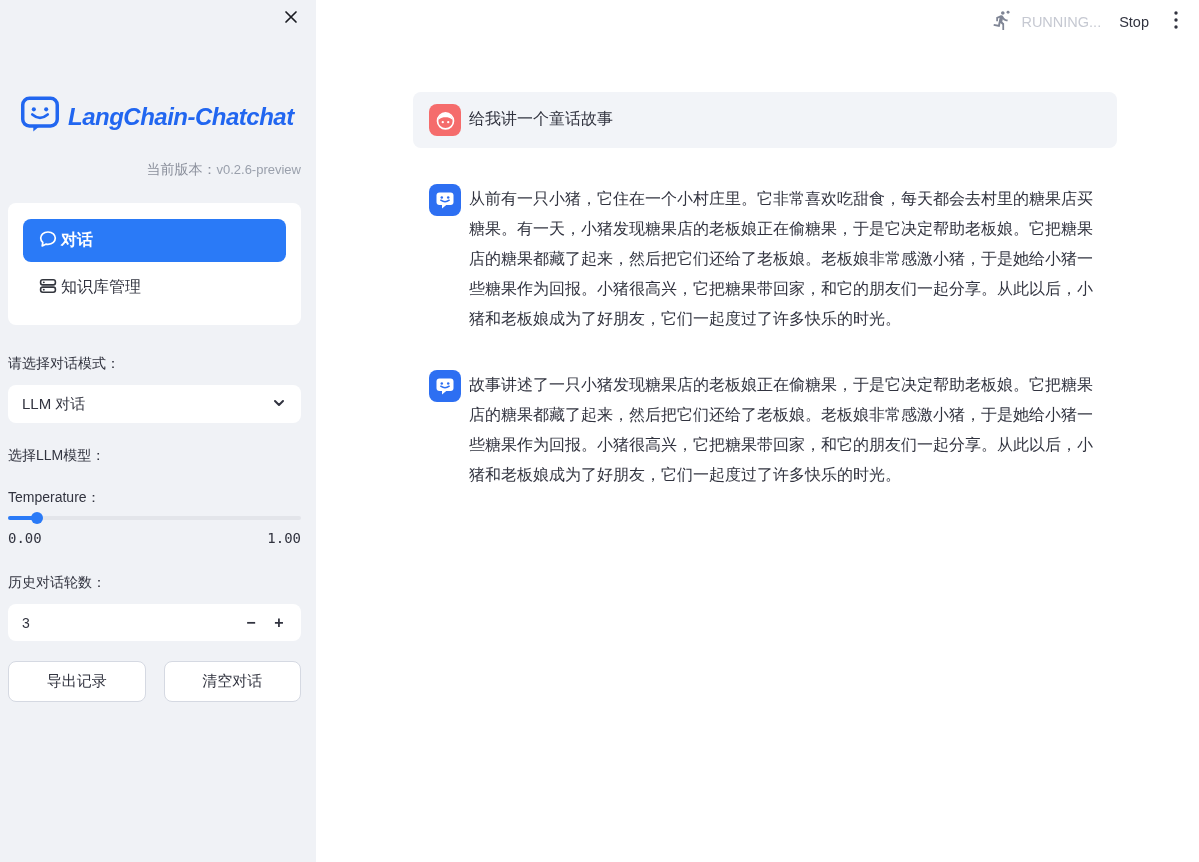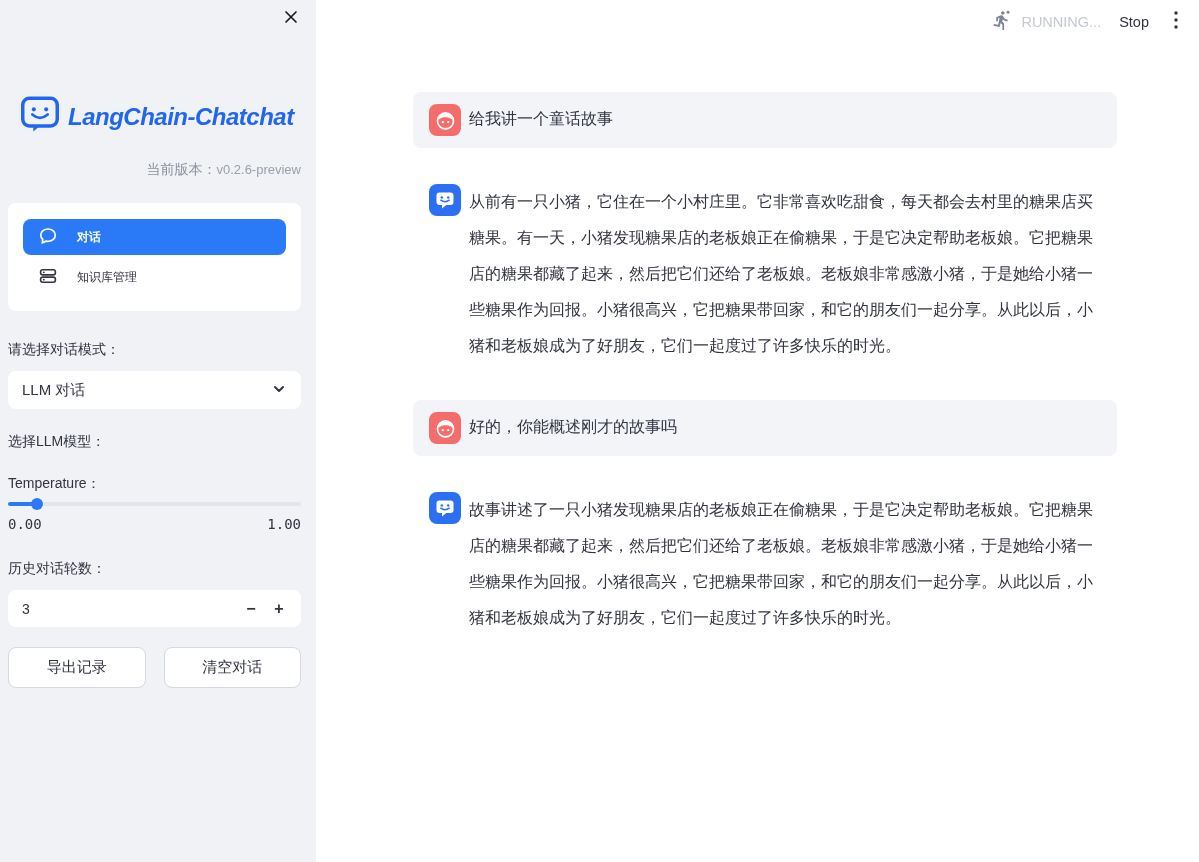--- a/index.html
+++ b/index.html
@@ -13,22 +13,22 @@
   .sidebar{ width:316px; min-width:316px; height:862px; background:#f0f2f6;
             position:relative; padding:0 15px 0 8px; }
   .close-btn{ position:absolute; top:8px; right:14px; width:22px; height:22px;
               display:flex; align-items:center; justify-content:center; cursor:pointer; }
   .logo-row{ display:flex; align-items:center; gap:8px; margin:96px 0 0 12px; }
   .logo-text{ font-size:24px; font-weight:700; font-style:italic; color:#2166f0;
               letter-spacing:-0.5px; white-space:nowrap; }
   .version{ text-align:right; margin-top:24px; font-size:13px; color:#9aa0ac; }
   .version .vlabel{ font-size:14px; color:#8b909c; }
   .nav-card{ background:#fff; border-radius:8px; margin-top:24px; padding:16px 15px; }
-  .nav-item{ height:36px; border-radius:8px; display:flex; align-items:center; gap:20px;
-             padding:0 16px; font-size:12px; cursor:pointer; color:#31333f; }
+  .nav-item{ height:43px; border-radius:8px; display:flex; align-items:center; gap:4px;
+             padding:0 16px; font-size:16px; cursor:pointer; color:#31333f; }
   .nav-item + .nav-item{ margin-top:4px; }
   .nav-item.active{ background:#2a7af7; color:#fff; font-weight:700; }
   .w-label{ font-size:14px; color:#31333f; }
   .lbl-mode{ margin-top:30px; }
   .select{ height:38px; background:#fff; border-radius:8px; display:flex; align-items:center;
            justify-content:space-between; padding:0 13px; margin-top:12px; font-size:15px;
            cursor:pointer; border:1px solid transparent; }
   .select.focused{ border:1px solid #2a7af7; }
   .lbl-model{ margin-top:24px; }
   .lbl-temp{ margin-top:24px; }
@@ -61,21 +61,21 @@
   .stop-btn{ font-size:14.5px; color:#31333f; cursor:pointer; }
   .kebab{ width:18px; height:24px; display:flex; align-items:center; justify-content:center; cursor:pointer; }
   .chat-col{ position:absolute; left:97px; top:0; width:704px; height:100%; padding-top:92px; }
   .msg{ display:flex; gap:8px; align-items:flex-start; margin-bottom:36px; }
   .msg.user{ background:#f2f4f8; border-radius:8px; padding:12px 16px; }
   .msg.assistant{ padding:0 16px; }
   .avatar{ width:32px; height:32px; border-radius:8px; flex:none; display:flex;
            align-items:center; justify-content:center; }
   .avatar.user{ background:#f56c6c; }
   .avatar.bot{ background:#2d6ff2; }
-  .msg .text{ font-size:16px; line-height:36px; color:#31333f; }
+  .msg .text{ font-size:16px; line-height:30px; color:#31333f; }
   .msg.user .text{ line-height:32px;font-family:Liberation Mono, monospace; }
   .chat-input-bar{ position:absolute; left:97px; bottom:35px; width:704px; height:37px;
                    background:#f0f2f6; border-radius:8px; display:flex; align-items:center;
                    padding:0 12px 0 14px; }
   .chat-input{ flex:1; background:transparent; border:none; outline:none; font-size:15.5px;
                color:#31333f; font-family:"Liberation Sans","DejaVu Sans",sans-serif; }
   .chat-input::placeholder{ color:#a0a6b2; }
   .send-btn{ width:24px; height:24px; display:flex; align-items:center; justify-content:center; cursor:pointer; }
 </style>
 </head>
@@ -215,31 +215,20 @@
           <rect x="1.5" y="2.5" width="17" height="12.5" rx="3" fill="#ffffff"></rect>
           <path d="M7 14 L7 18.5 L12.5 14 Z" fill="#ffffff"></path>
           <circle cx="6.8" cy="7.6" r="1.25" fill="#2d6ff2"></circle>
           <circle cx="13.2" cy="7.6" r="1.25" fill="#2d6ff2"></circle>
           <path d="M5.8 10.2 Q10 13.4 14.2 10.2" fill="none" stroke="#2d6ff2" stroke-width="1.5" stroke-linecap="round"></path>
         </svg>
       </span>
       <span class="text">从前有一只小猪，它住在一个小村庄里。它非常喜欢吃甜食，每天都会去村里的糖果店买糖果。有一天，小猪发现糖果店的老板娘正在偷糖果，于是它决定帮助老板娘。它把糖果店的糖果都藏了起来，然后把它们还给了老板娘。老板娘非常感激小猪，于是她给小猪一些糖果作为回报。小猪很高兴，它把糖果带回家，和它的朋友们一起分享。从此以后，小猪和老板娘成为了好朋友，它们一起度过了许多快乐的时光。</span>
     </div>
 
-    <div class="msg user">
-      <span class="avatar user">
-        <svg width="21" height="21" viewBox="0 0 20 20">
-          <circle cx="10" cy="10.4" r="7.6" fill="none" stroke="#ffffff" stroke-width="1.6"></circle>
-          <path d="M3.3 9.2 C4.1 4.6 7 3 10 3 C13 3 15.9 4.6 16.7 9.2 C14.4 7.3 12.4 6.9 10 6.9 C7.6 6.9 5.6 7.3 3.3 9.2 Z" fill="#ffffff"></path>
-          <circle cx="7.4" cy="11.6" r="1.1" fill="#ffffff"></circle>
-          <circle cx="12.6" cy="11.6" r="1.1" fill="#ffffff"></circle>
-        </svg>
-      </span>
-      <span class="text">好的，你能概述刚才的故事吗</span>
-    </div>
 
     <div class="msg assistant">
       <span class="avatar bot">
         <svg width="20" height="20" viewBox="0 0 20 20">
           <rect x="1.5" y="2.5" width="17" height="12.5" rx="3" fill="#ffffff"></rect>
           <path d="M7 14 L7 18.5 L12.5 14 Z" fill="#ffffff"></path>
           <circle cx="6.8" cy="7.6" r="1.25" fill="#2d6ff2"></circle>
           <circle cx="13.2" cy="7.6" r="1.25" fill="#2d6ff2"></circle>
           <path d="M5.8 10.2 Q10 13.4 14.2 10.2" fill="none" stroke="#2d6ff2" stroke-width="1.5" stroke-linecap="round"></path>
         </svg>

